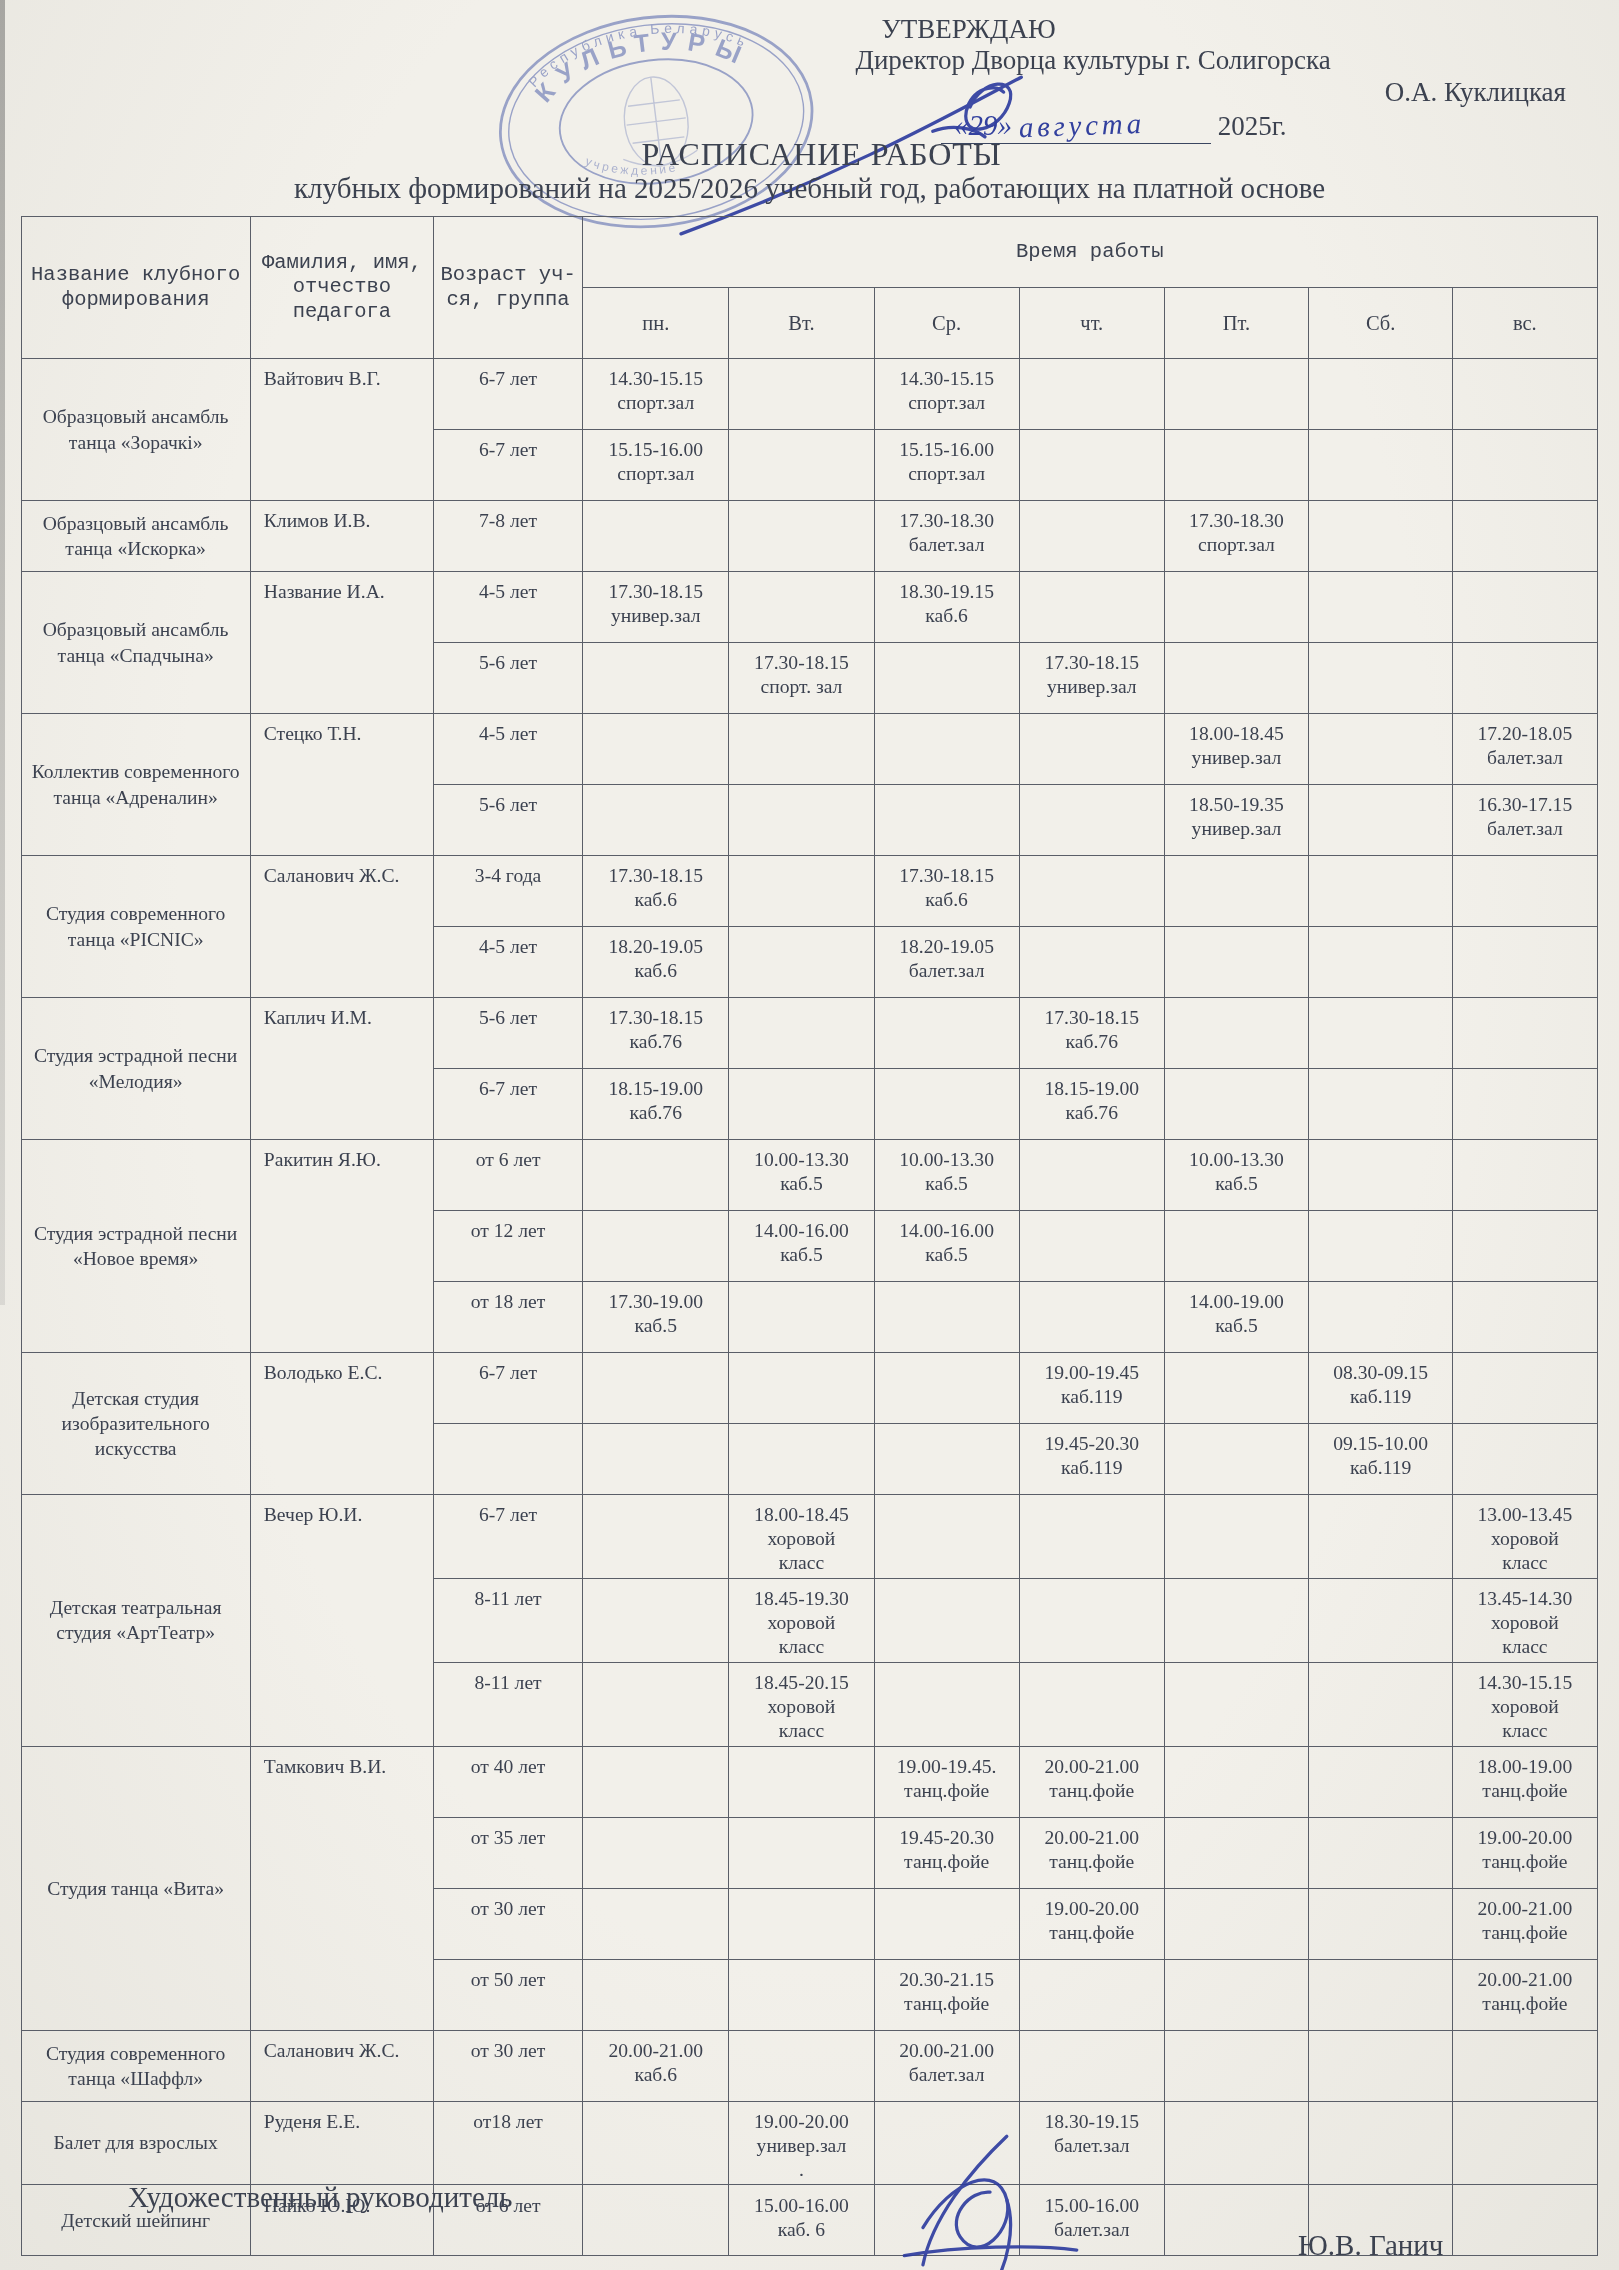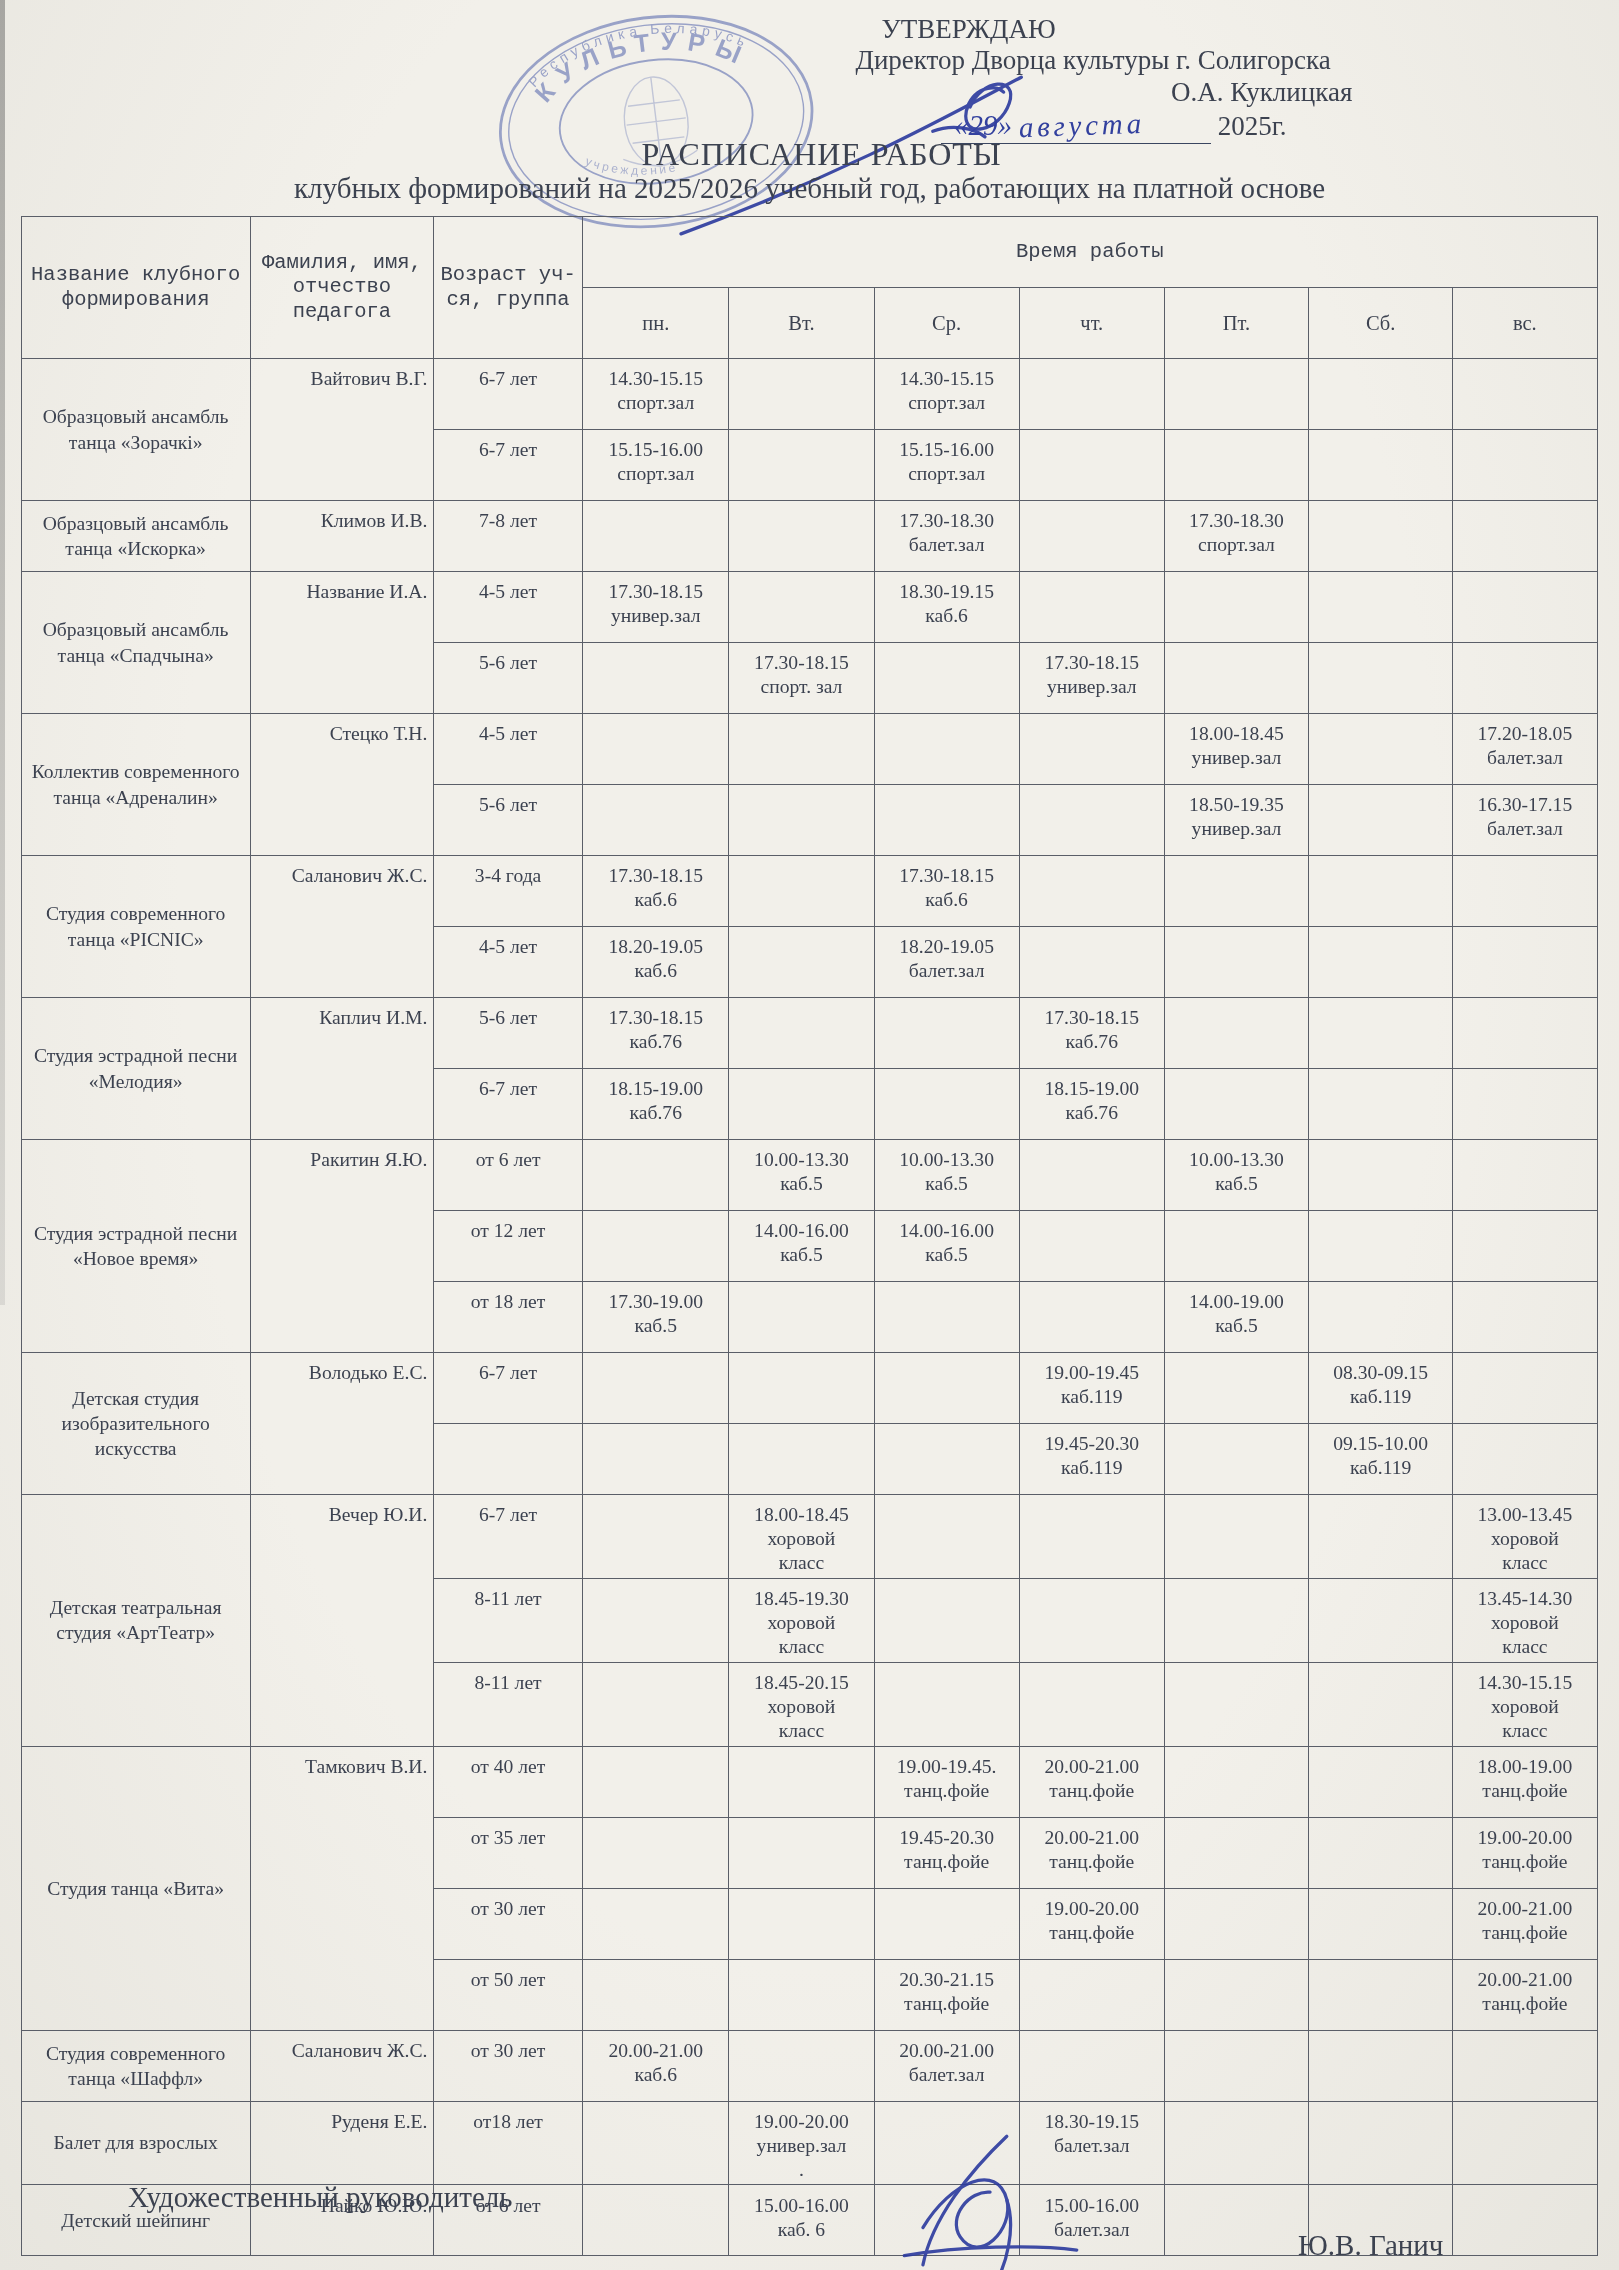--- a/index.html
+++ b/index.html
@@ -7,21 +7,21 @@
     width:1619px;height:2271px;position:relative;overflow:hidden;
     background:radial-gradient(ellipse at 50% 40%, #f2f0ea 55%, #e7e5de 100%);
     font-family:"Liberation Serif", serif;color:#3c4250;
   }
   .scan-edge{position:absolute;left:0;top:0;width:4.7px;height:1305px;
     background:linear-gradient(180deg,#6f6f6d,#c9c8c4);opacity:.55;}
   
   .approval{position:absolute;top:15px;left:876px;width:690px;font-size:27px;line-height:1.06;}
   .a1{margin-left:5.6px;}
   .a2{margin-left:-20.5px;margin-top:2.8px;}
-  .a3{margin-left:295px;margin-top:2.8px;}
+  .a3{margin-left:295px;margin-top:2.8px;text-align:right;}
   .date-line{margin-left:65px;margin-top:3.7px;font-size:27px;}
   .hand{color:#32409e;font-style:italic;font-size:29px;}
   .date-underline{display:inline-block;border-bottom:1.9px solid #3a4660;padding:0 24px 1.9px 13px;min-width:233px;}
   .date-month{letter-spacing:3.7px;display:inline-block;transform:rotate(-2deg);}
   
   .doc-title{position:absolute;top:136px;left:12px;width:100%;text-align:center;
     font-size:32px;letter-spacing:0.9px;}
   .doc-subtitle{position:absolute;top:172px;left:0;width:100%;text-align:center;font-size:29px;}
   
   .stamp{position:absolute;left:480px;top:5.6px;opacity:.5;transform:rotate(-7deg);}
@@ -30,21 +30,21 @@
   
   table.schedule{position:absolute;top:216px;left:20.5px;width:1577px;
     border-collapse:collapse;table-layout:fixed;font-size:19.6px;color:#3c4250;
     border:1.9px solid #4a4e58;}
   .schedule th,.schedule td{border:0.9px solid #5a5e68;padding:2.8px 3.7px;font-weight:normal;}
   .schedule th{vertical-align:middle;text-align:center;line-height:1.18;font-size:20.5px;}
   .hrow1 th{height:37px;font-family:Liberation Mono, monospace;}
   .hrow2 th{height:62px;}
   .schedule tr{height:71px;}
   td.name-cell{text-align:center;vertical-align:middle;line-height:1.28;padding:3.7px 9.3px;}
-  td.teacher-cell{text-align:right;vertical-align:top;padding:9.3px 5.6px 3.7px 13px;}
+  td.teacher-cell{text-align:left;vertical-align:top;padding:9.3px 5.6px 3.7px 13px;}
   td.age-cell{text-align:center;vertical-align:top;padding-top:9.3px;}
   td.time-cell{white-space:pre-line;text-align:center;vertical-align:top;line-height:1.22;padding-top:8.4px;}
   tr.group-first td{border-top:1.9px solid #3a3e48;}
   
   .footer-role{position:absolute;top:2181px;left:128px;font-size:29px;}
   .footer-name{position:absolute;top:2181px;left:1298px;font-size:29px;margin-top:48px;}
 </style>
 </head>
 <body>
 

